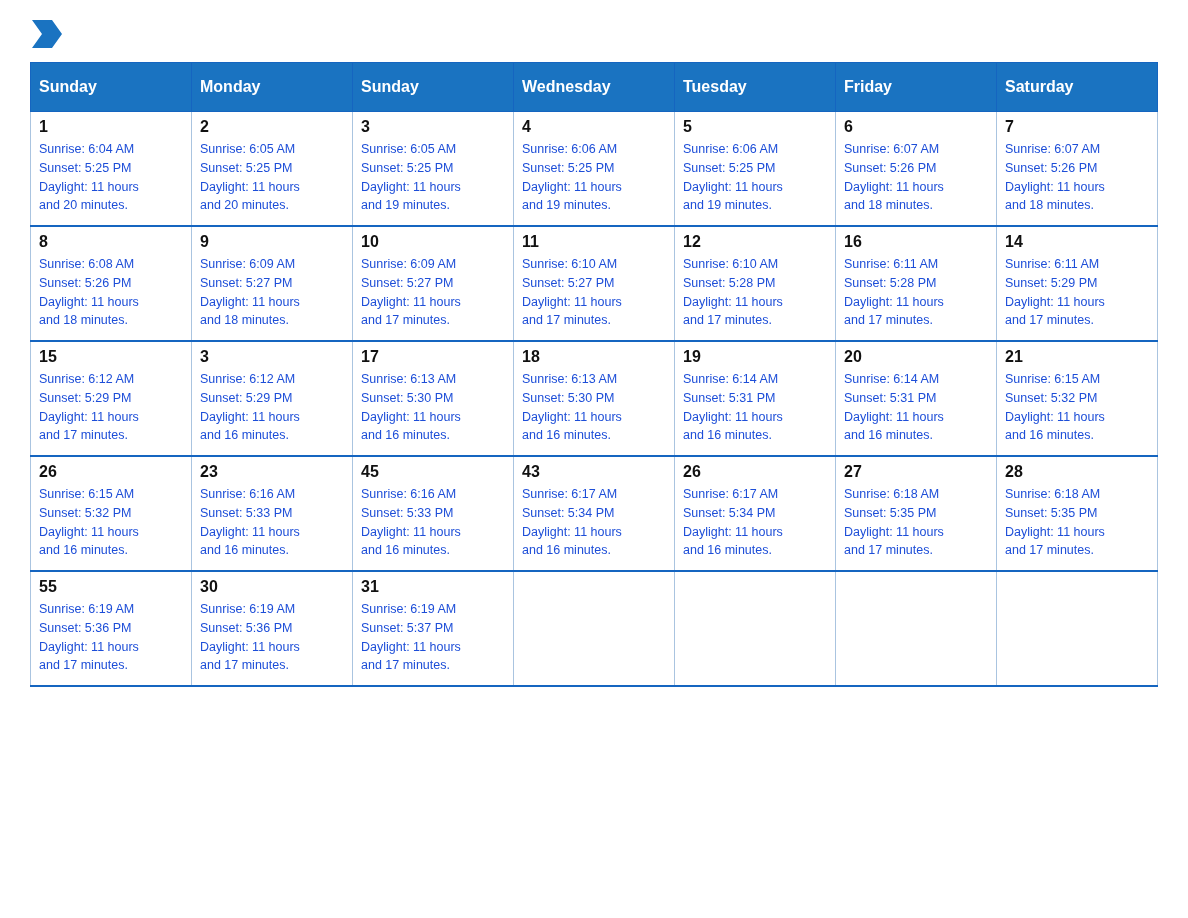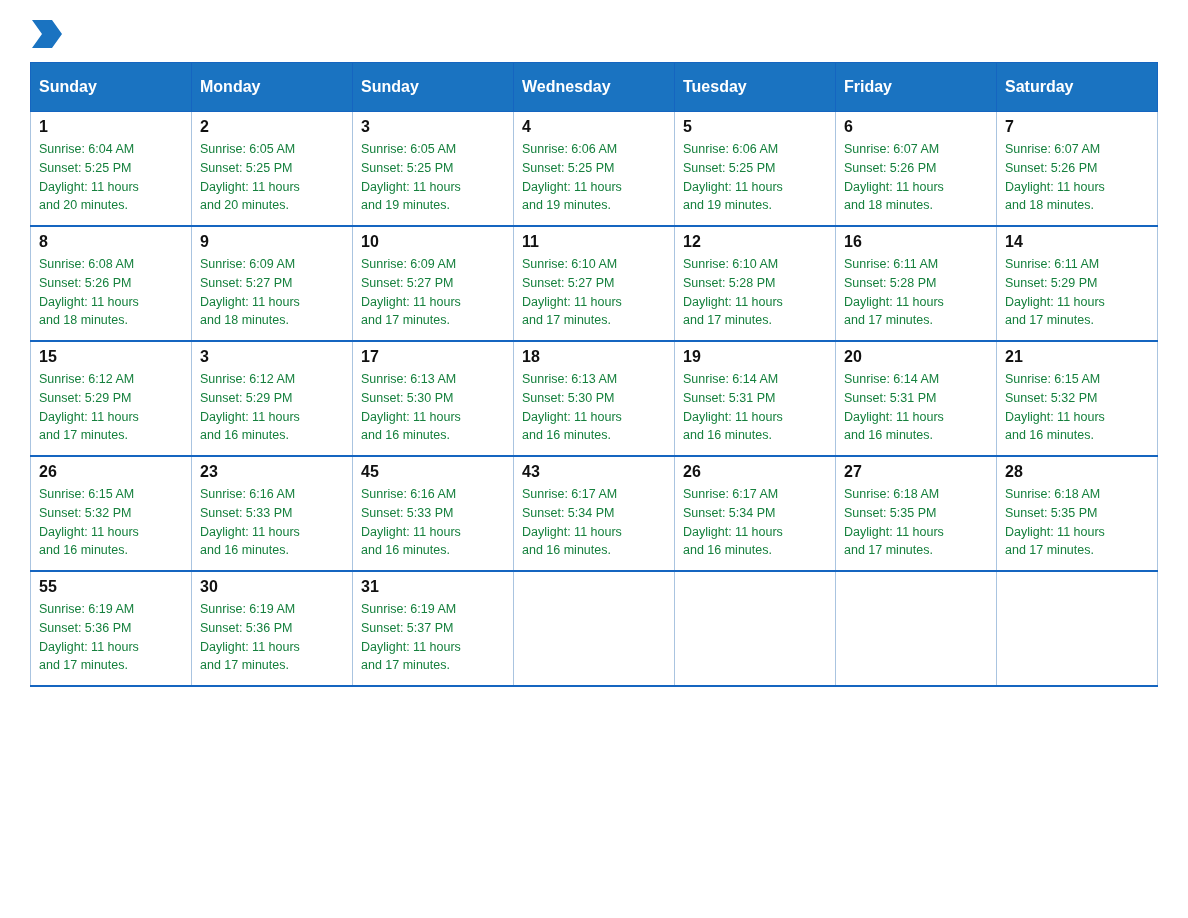--- a/index.html
+++ b/index.html
@@ -61,21 +61,21 @@
       border-bottom: 2px solid #1565c0;
     }
     .day-num {
       font-size: 16px;
       font-weight: bold;
       color: #111;
       margin-bottom: 4px;
     }
     .day-info {
       font-size: 12.5px;
-      color: #15803d;
+      color: #1d4ed8;
       line-height: 1.5;
     }
     .empty-cell {
       background: #fff;
     }
   </style>
 </head>
 <body>
 
 <div class="header">

